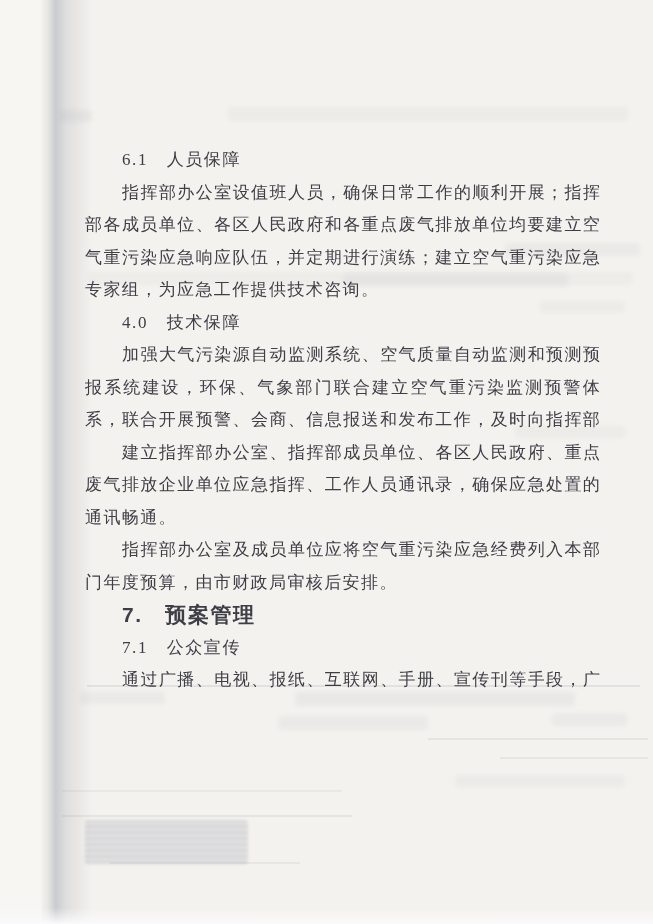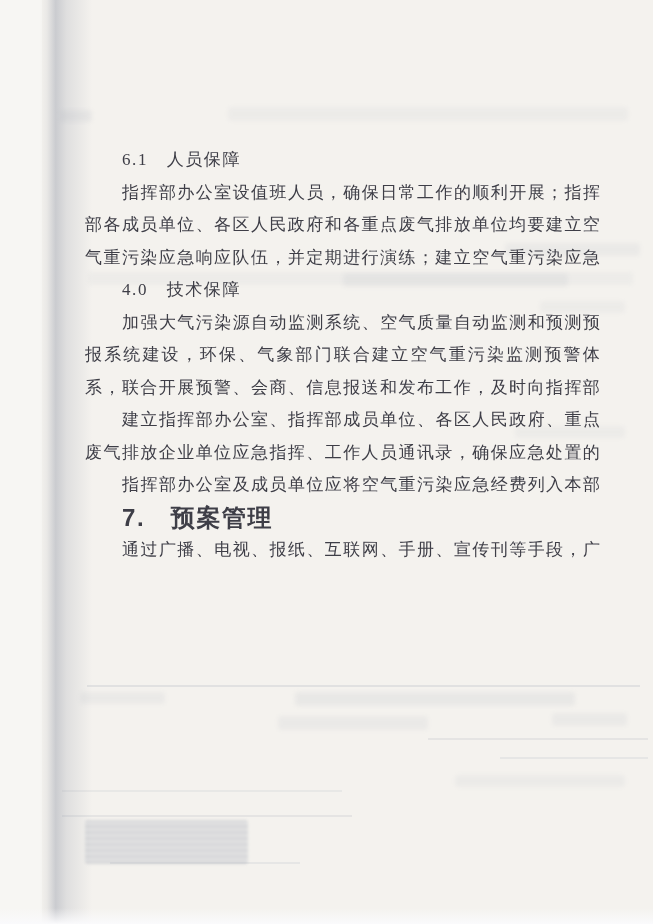--- a/index.html
+++ b/index.html
@@ -44,21 +44,21 @@
     white-space:pre;letter-spacing:1.4px;
   }
   .line.justify{
     display:flex;justify-content:space-between;align-items:center;
     white-space:normal;letter-spacing:0;
   }
   .line.indent{margin-left:37px;}
   .line.h-sub{letter-spacing:1.6px;}
   .line.h-section{
     font-family:"Liberation Sans", sans-serif;
-    font-weight:700;font-size:24px;letter-spacing:1.6px;
+    font-weight:700;font-size:21px;letter-spacing:1.6px;
   }
   
   .art{
     position:absolute;display:block;
     background:var(--artifact-color);
     filter:blur(2px);border-radius:3px;
   }
   .art.hline{height:2px;filter:blur(0.6px);border-radius:0;}
   .a1 {left:228px;top:107px;width:400px;height:14px;opacity:.08;}
   .a2 {left:60px; top:110px;width:32px; height:12px;opacity:.12;}
@@ -196,20 +196,21 @@
         <span>建</span>
         <span>立</span>
         <span>空</span>
         <span>气</span>
         <span>重</span>
         <span>污</span>
         <span>染</span>
         <span>应</span>
         <span>急</span>
       </div>
+      <div class="line">专家组，为应急工作提供技术咨询。</div>
       <div class="line indent h-sub">4.0　技术保障</div>
       <div class="line justify indent">
         <span>加</span>
         <span>强</span>
         <span>大</span>
         <span>气</span>
         <span>污</span>
         <span>染</span>
         <span>源</span>
         <span>自</span>
@@ -342,20 +343,21 @@
         <span>录</span>
         <span>，</span>
         <span>确</span>
         <span>保</span>
         <span>应</span>
         <span>急</span>
         <span>处</span>
         <span>置</span>
         <span>的</span>
       </div>
+      <div class="line">通讯畅通。</div>
       <div class="line justify indent">
         <span>指</span>
         <span>挥</span>
         <span>部</span>
         <span>办</span>
         <span>公</span>
         <span>室</span>
         <span>及</span>
         <span>成</span>
         <span>员</span>
@@ -370,21 +372,23 @@
         <span>染</span>
         <span>应</span>
         <span>急</span>
         <span>经</span>
         <span>费</span>
         <span>列</span>
         <span>入</span>
         <span>本</span>
         <span>部</span>
       </div>
+      <div class="line">门年度预算，由市财政局审核后安排。</div>
       <div class="line indent h-section">7.　预案管理</div>
+      <div class="line indent h-sub">7.1　公众宣传</div>
       <div class="line justify indent">
         <span>通</span>
         <span>过</span>
         <span>广</span>
         <span>播</span>
         <span>、</span>
         <span>电</span>
         <span>视</span>
         <span>、</span>
         <span>报</span>

